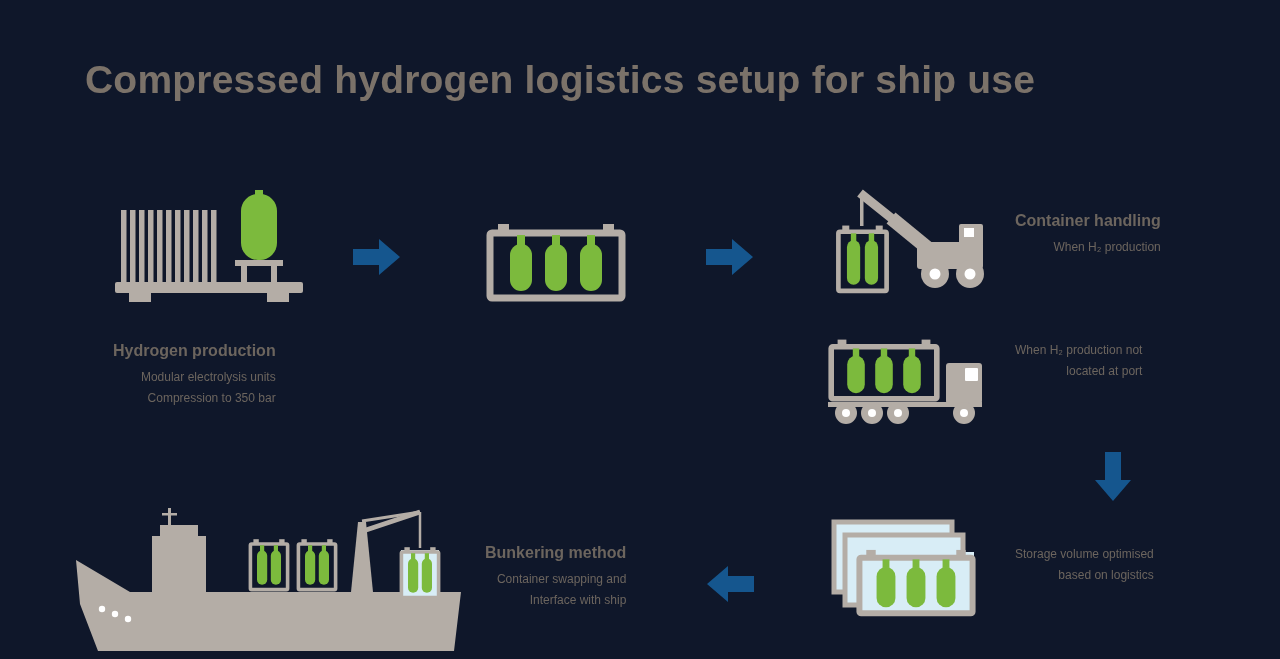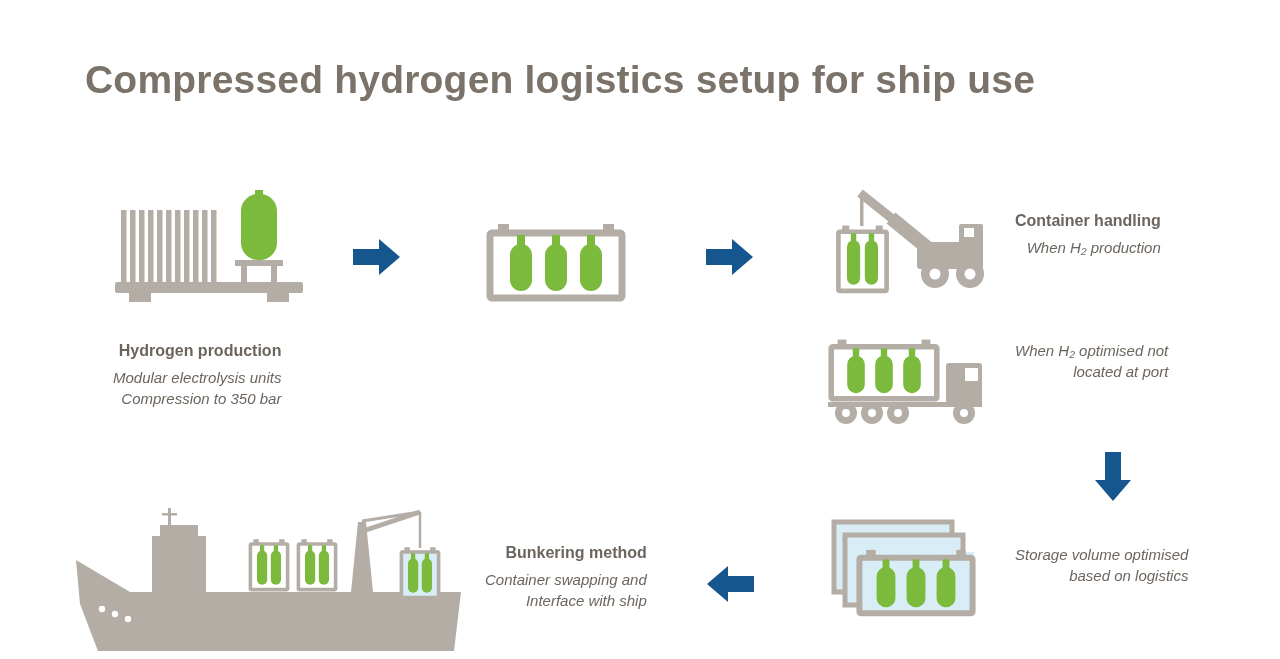--- a/index.html
+++ b/index.html
@@ -1,23 +1,23 @@
 <!DOCTYPE html>
 <html><head>
 <meta charset="utf-8">
 <style>
   * { margin:0; padding:0; box-sizing:border-box; }
   html,body { width:1280px; height:659px; }
   body { background:#d8edf6; font-family:"Liberation Sans","DejaVu Sans",sans-serif; }
-  .canvas { position:relative; width:1280px; height:659px; background:#ffffff; overflow:hidden; }
+  .canvas { position:relative; width:1280px; height:659px; background:#0f172a; overflow:hidden; }
   .abs { position:absolute; }
   .title { left:85px; top:58px; font-size:39px; font-weight:bold; color:#7b7269; letter-spacing:0.2px; }
   .step-text { position:absolute; color:#6c655e;text-align:right; }
   .step-label { font-weight:bold; font-size:16px; margin-bottom:7px; }
-  .step-line { font-size:15px; line-height:21px;font-style:italic; }
+  .step-line { font-size:12px; line-height:21px; }
 
   
   .ic-gray  { fill:#b4ada6; }
   .ic-green { fill:#7cba3d; }
   .ic-white { fill:#ffffff; }
   .cyl      { fill:#7cba3d; }
   .frame    { fill:none; stroke:#b4ada6; }
   .f7 { stroke-width:7; }
   .f6 { stroke-width:6; }
   .gline { stroke:#b4ada6; }
@@ -180,21 +180,21 @@
     <div class="step-line">Compression to 350 bar</div>
   </div>
 
 
   <div class="step-text" style="left:1015px;top:212px">
     <div class="step-label">Container handling</div>
     <div class="step-line">When H₂ production</div>
   </div>
 
   <div class="step-text" style="left:1015px;top:340px">
-    <div class="step-line">When H₂ optimised not</div>
+    <div class="step-line">When H₂ production not</div>
     <div class="step-line">located at port</div>
   </div>
 
   <div class="step-text" style="left:1015px;top:544px">
     <div class="step-line">Storage volume optimised</div>
     <div class="step-line">based on logistics</div>
   </div>
 
   <div class="step-text" style="left:485px;top:544px">
     <div class="step-label">Bunkering method</div>

